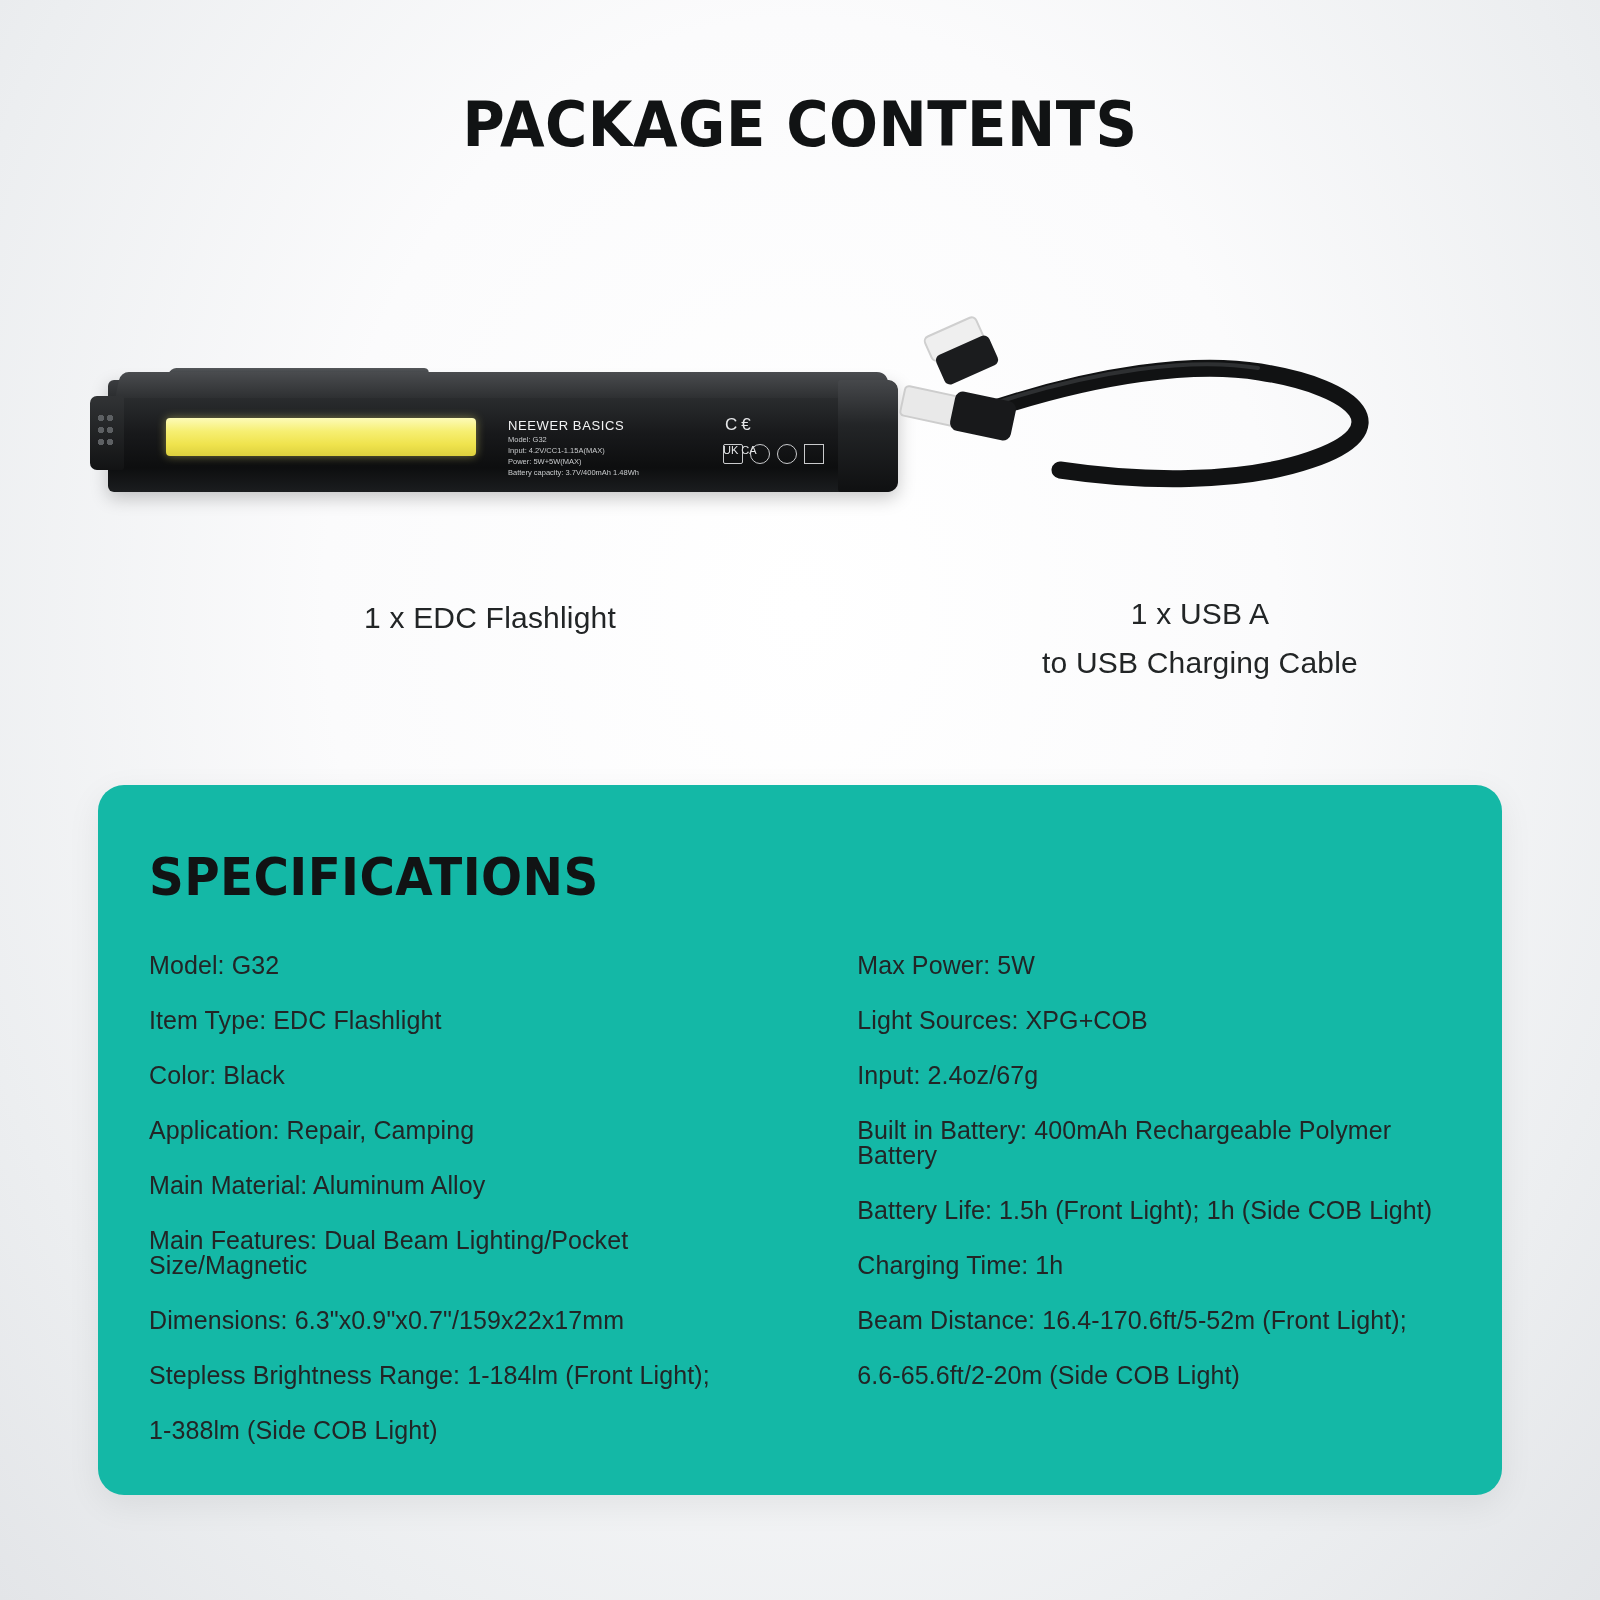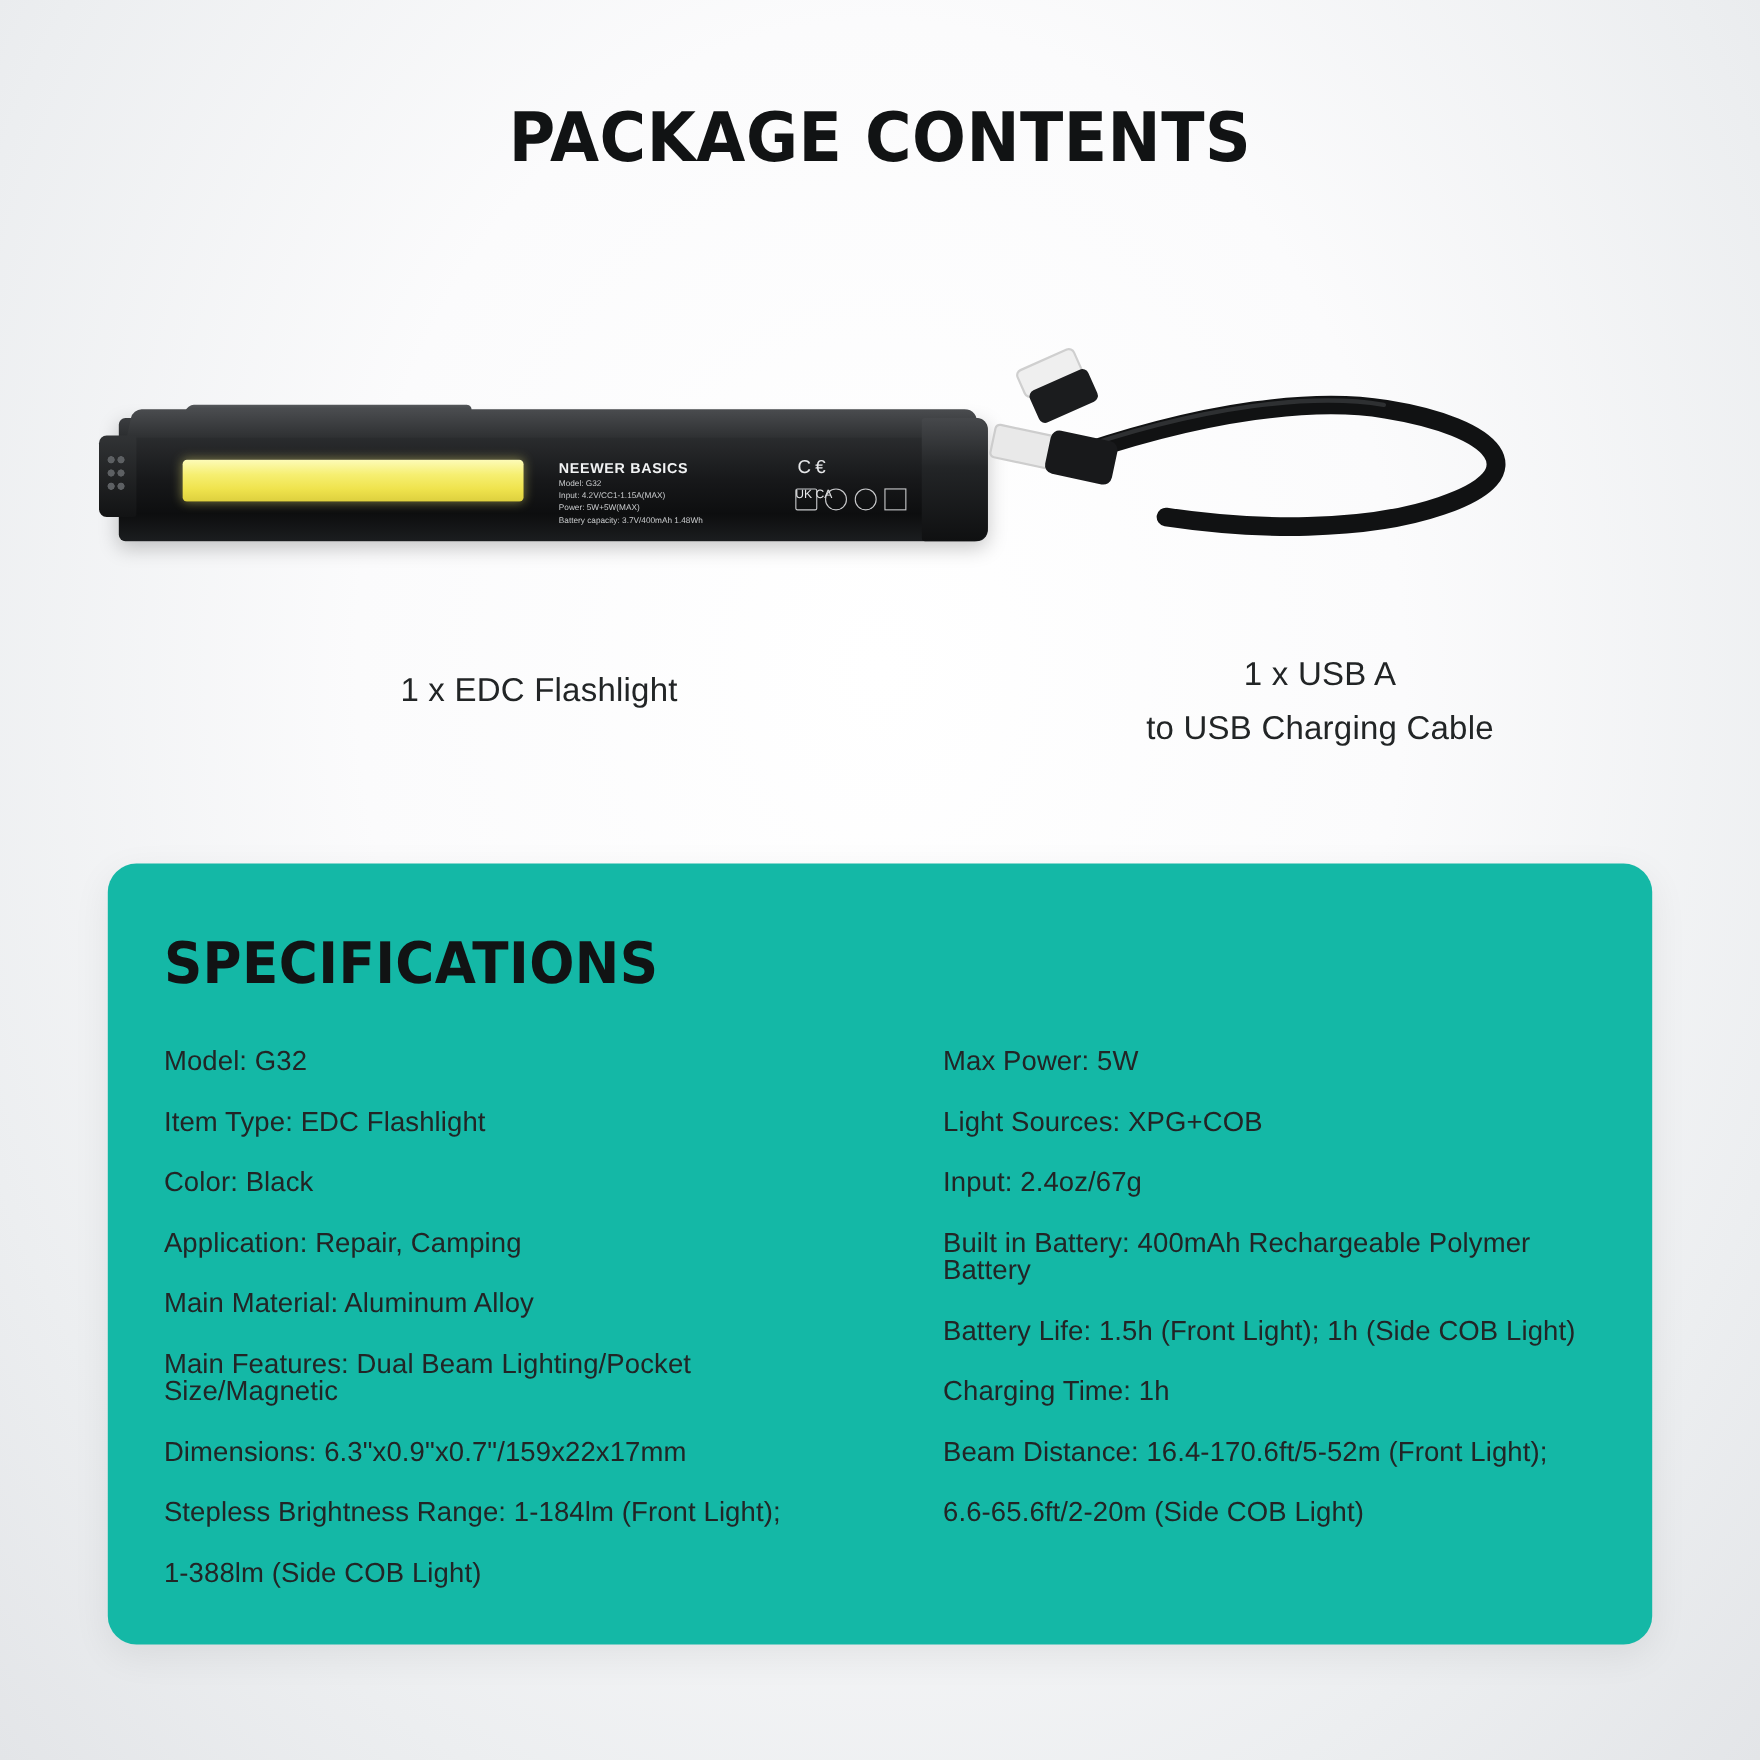--- a/index.html
+++ b/index.html
@@ -134,21 +134,21 @@
   .fl-print {
     position: absolute;
     left: 400px; top: 46px;
     width: 380px;
     color: #e9eaec;
     text-align: left;
     line-height: 1.25;
   }
   .fl-brand {
     font-size: 13px;
-    font-weight: 700;
+    font-weight: 400;
     letter-spacing: 0.6px;
     color: #f2f3f4;
   }
   .fl-spec-lines {
     font-size: 7.5px;
     color: #c9cbcd;
     line-height: 1.32;
     margin-top: 1px;
   }
   .fl-marks {
@@ -168,21 +168,21 @@
     align-items: center;
   }
   .sym {
     width: 20px; height: 20px;
     border: 1.3px solid #d9dadc;
     opacity: 0.92;
   }
   .sym.house { border-radius: 2px; }
   .sym.circle { border-radius: 50%; }
 
-  .caption-flashlight { margin-top: 14px; }
+  .caption-flashlight { margin-top: 4px; }
 
   
   .item-cable {
     right: 40px;
     top: 0;
     width: 720px;
   }
   .cable-stage { position: relative; height: 290px; }
   .cable-svg { position: absolute; left: 0; top: 10px; }
 

